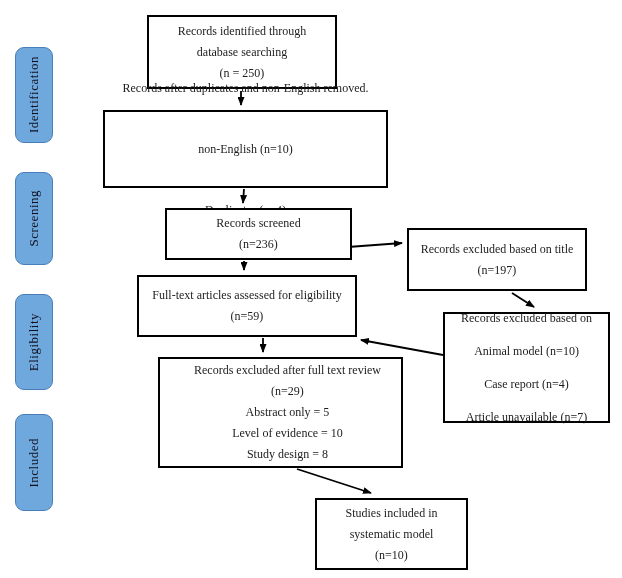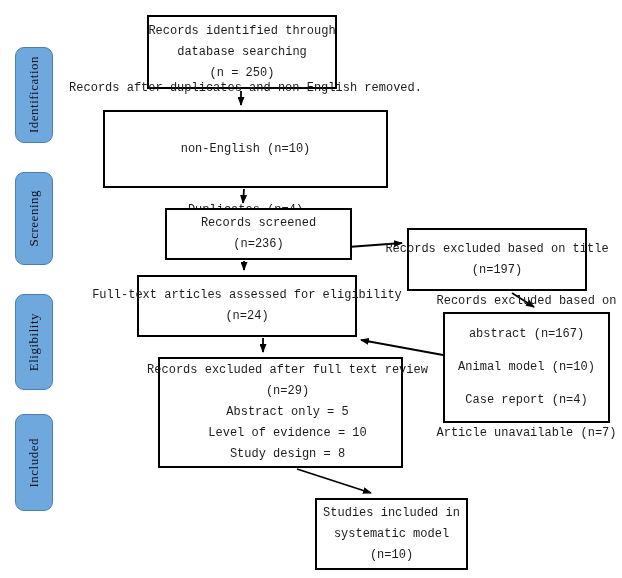--- a/index.html
+++ b/index.html
@@ -14,21 +14,20 @@
   .flowbox{
     position:absolute;
     background:#ffffff;
     border:2.5px solid #000000;
     box-sizing:border-box;
     display:flex;flex-direction:column;justify-content:center;align-items:center;
     text-align:center;
     color:#1c1c1c;
     font-size:12px;
     z-index:2;
-    font-family:Liberation Mono, monospace;
   }
   .flowbox .ln{line-height:21px;white-space:nowrap;}
   .stage{
     position:absolute;
     background:#6FA8DC;
     border:1.5px solid #4A7EBB;
     border-radius:9px;
     box-sizing:border-box;
     display:flex;align-items:center;justify-content:center;
     z-index:2;
@@ -106,26 +105,25 @@
     <div class="ln">(n=236)</div>
   </div>
 
   <div class="flowbox" id="box-excluded-title">
     <div class="ln">Records excluded based on title</div>
     <div class="ln">(n=197)</div>
   </div>
 
   <div class="flowbox" id="box-fulltext">
     <div class="ln">Full-text articles assessed for eligibility</div>
-    <div class="ln">(n=24)</div>
+    <div class="ln">(n=59)</div>
   </div>
 
   <div class="flowbox" id="box-excluded-abstract">
     <div class="ln">Records excluded based on</div>
-    <div class="ln">abstract (n=167)</div>
     <div class="ln">Animal model (n=10)</div>
     <div class="ln">Case report (n=4)</div>
     <div class="ln">Article unavailable (n=7)</div>
   </div>
 
   <div class="flowbox" id="box-excluded-fulltext">
     <div class="ln">Records excluded after full text review</div>
     <div class="ln">(n=29)</div>
     <div class="ln">Abstract only = 5</div>
     <div class="ln">Level of evidence = 10</div>

